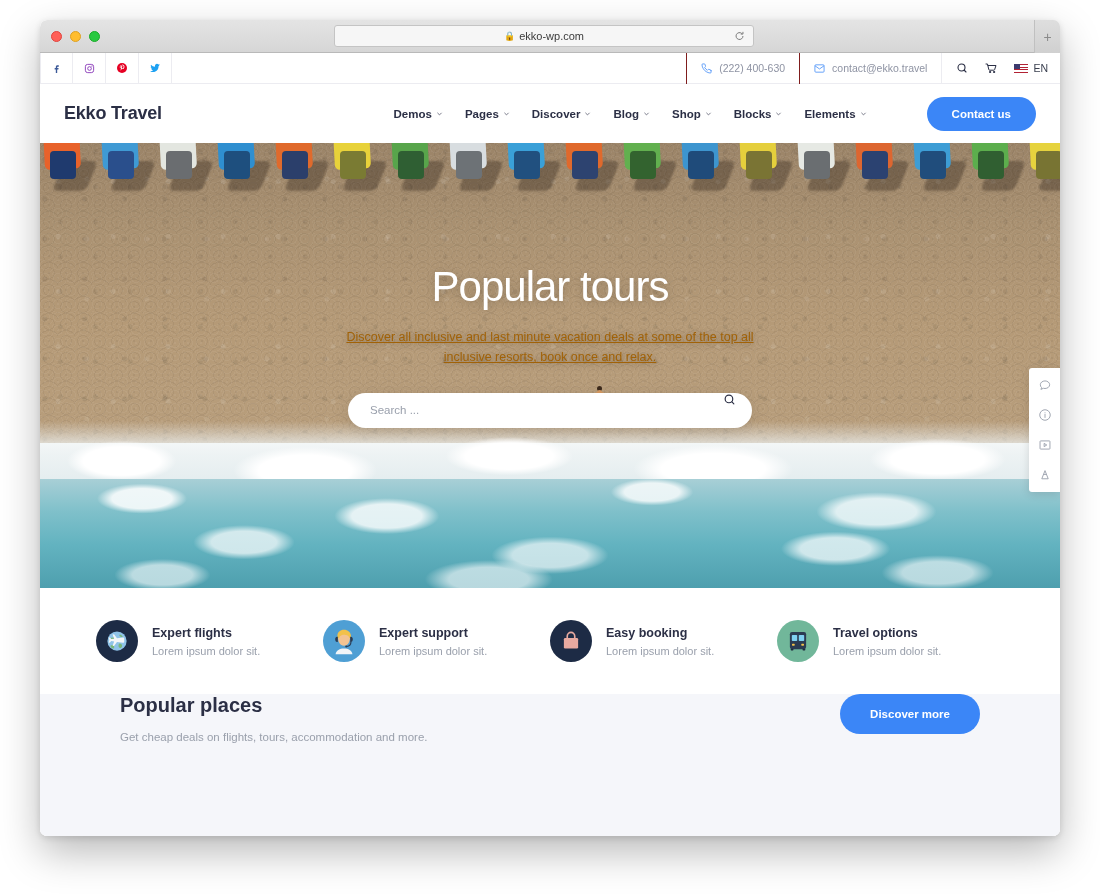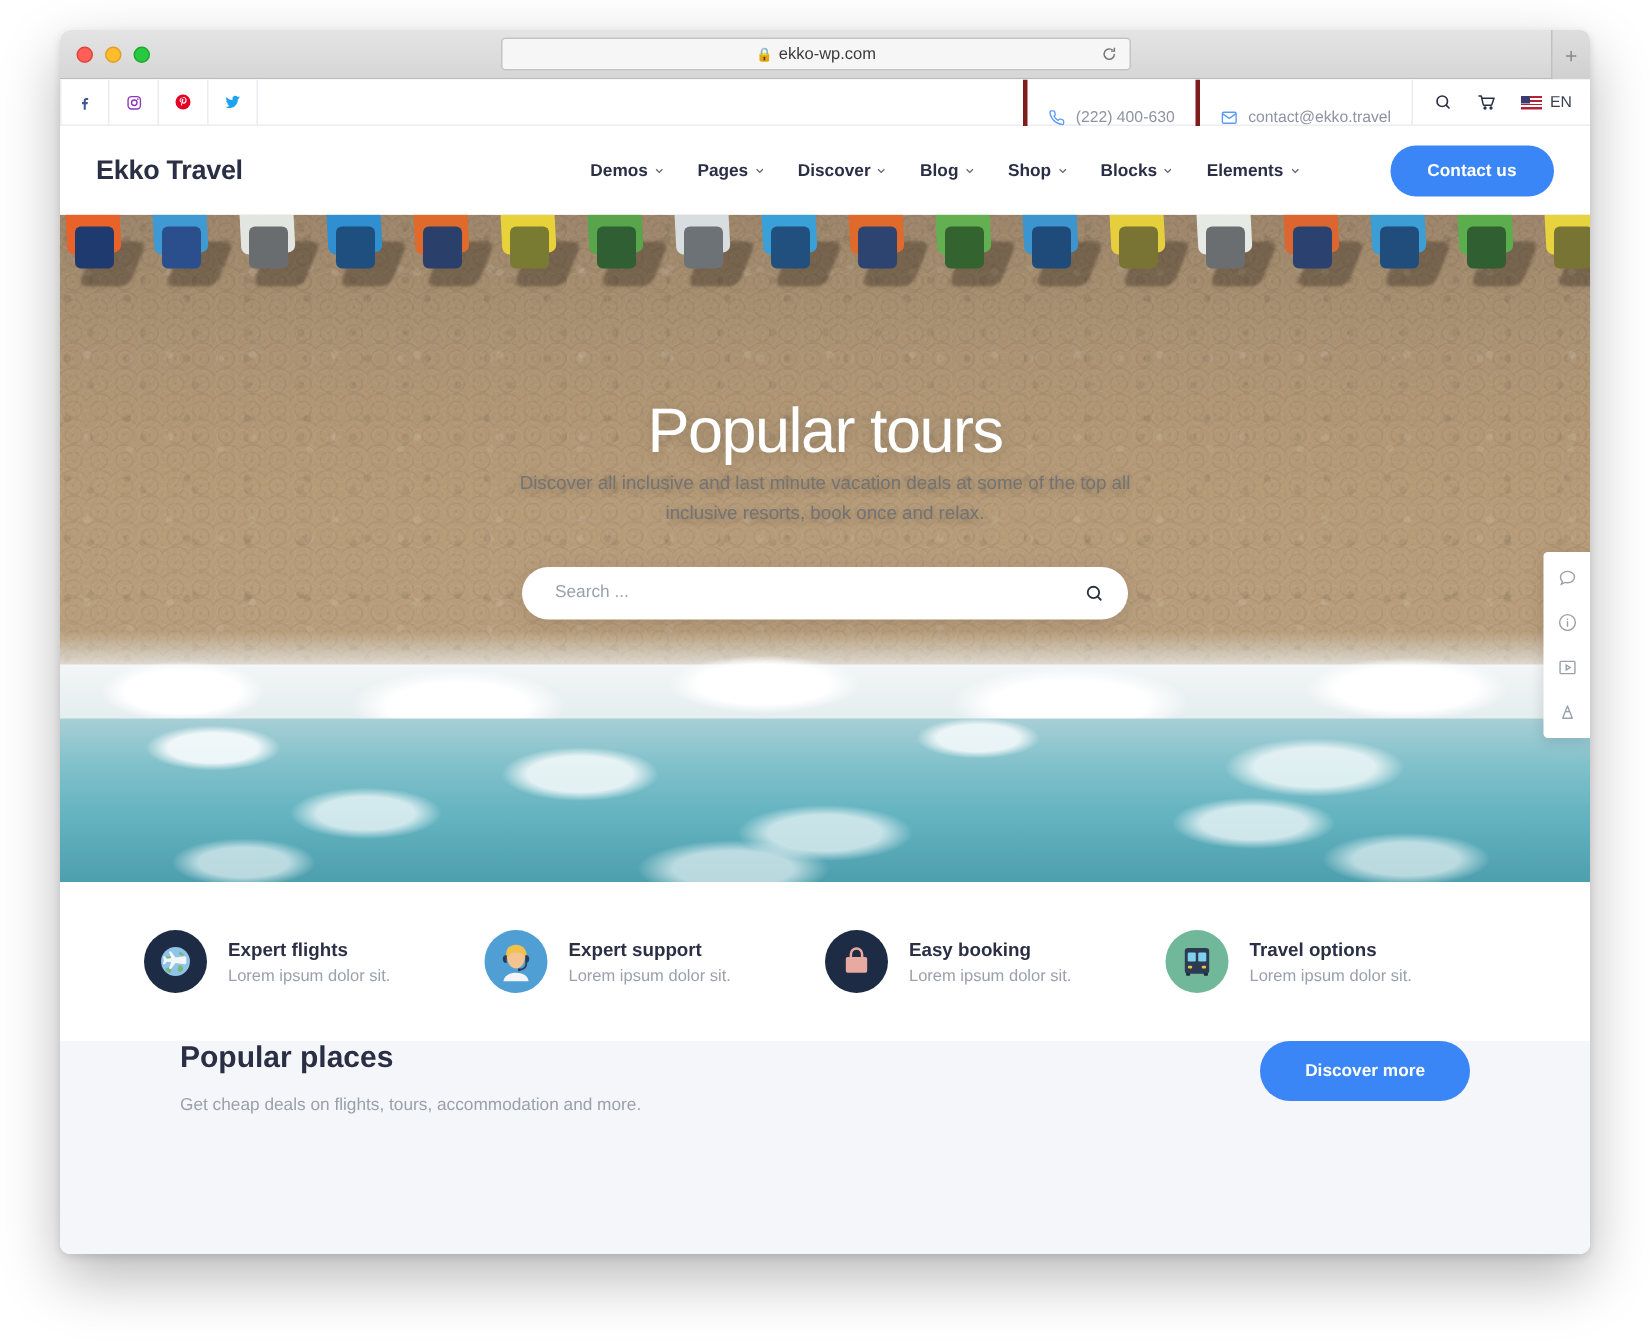--- a/index.html
+++ b/index.html
@@ -77,23 +77,23 @@
   .social-item {
     width: 33px; height: 31px;
     display: flex; align-items: center; justify-content: center;
     border-right: 1px solid #ececf1;
     font-size: 12px;
   }
   .social-item:first-child { border-left: 1px solid #ececf1; }
   .topbar-spacer { flex: 1; }
   .topinfo { display: flex; height: 31px; }
   .topinfo-item {
-    display: flex; align-items: flex-end; gap: 7px;
+    display: flex; align-items: center; gap: 7px;
     padding: 0 14px;
-    border-left: 3px solid #7f1d1d;
+    border-left: 1px solid #7f1d1d;
     height: 31px;
     white-space: nowrap;
   }
   .topinfo-item svg { flex: 0 0 auto; }
   .toptools { display: flex; align-items: center; height: 31px; border-left: 1px solid #ececf1; padding: 0 12px 0 14px; gap: 16px; }
   .flag {
     width: 14px; height: 9px;
     background:
       linear-gradient(#b22234 0 14%, #fff 14% 28%, #b22234 28% 42%, #fff 42% 56%, #b22234 56% 70%, #fff 70% 84%, #b22234 84% 100%);
     position: relative; display: inline-block;
@@ -205,31 +205,32 @@
     height: 100%;
     display: flex; flex-direction: column; align-items: center;
     padding-top: 123px;
   }
   .hero-title {
     font-size: 42px; font-weight: 400; color: #ffffff;
     letter-spacing: -1px; line-height: 1;
     text-shadow: 0 2px 10px rgba(0,0,0,0.18);
   }
   .hero-sub {
-    margin-top: 4px;
-    font-size: 12.5px; color: #737373; text-align: center; line-height: 1.62;
+    margin-top: 19px;
+    font-size: 12.5px; color: #a16207; text-align: center; line-height: 1.62;
     max-width: 430px;
     text-shadow: 0 1px 6px rgba(0,0,0,0.25);
+    text-decoration: underline;
   }
   .searchwrap {
     margin-top: 25px;
     width: 404px; height: 35px;
     background: #fff;
     border-radius: 20px;
-    display: flex; align-items: center;
+    display: flex; 
     padding: 0 16px 0 22px;
     box-shadow: 0 3px 14px rgba(0,0,0,0.10);
   }
   .searchwrap input {
     flex: 1; border: none; outline: none;
     font-size: 11.5px; color: #6b7280;
     font-family: "Liberation Sans", sans-serif;
     background: transparent;
   }
   .searchwrap input::placeholder { color: #9aa0ac; }

